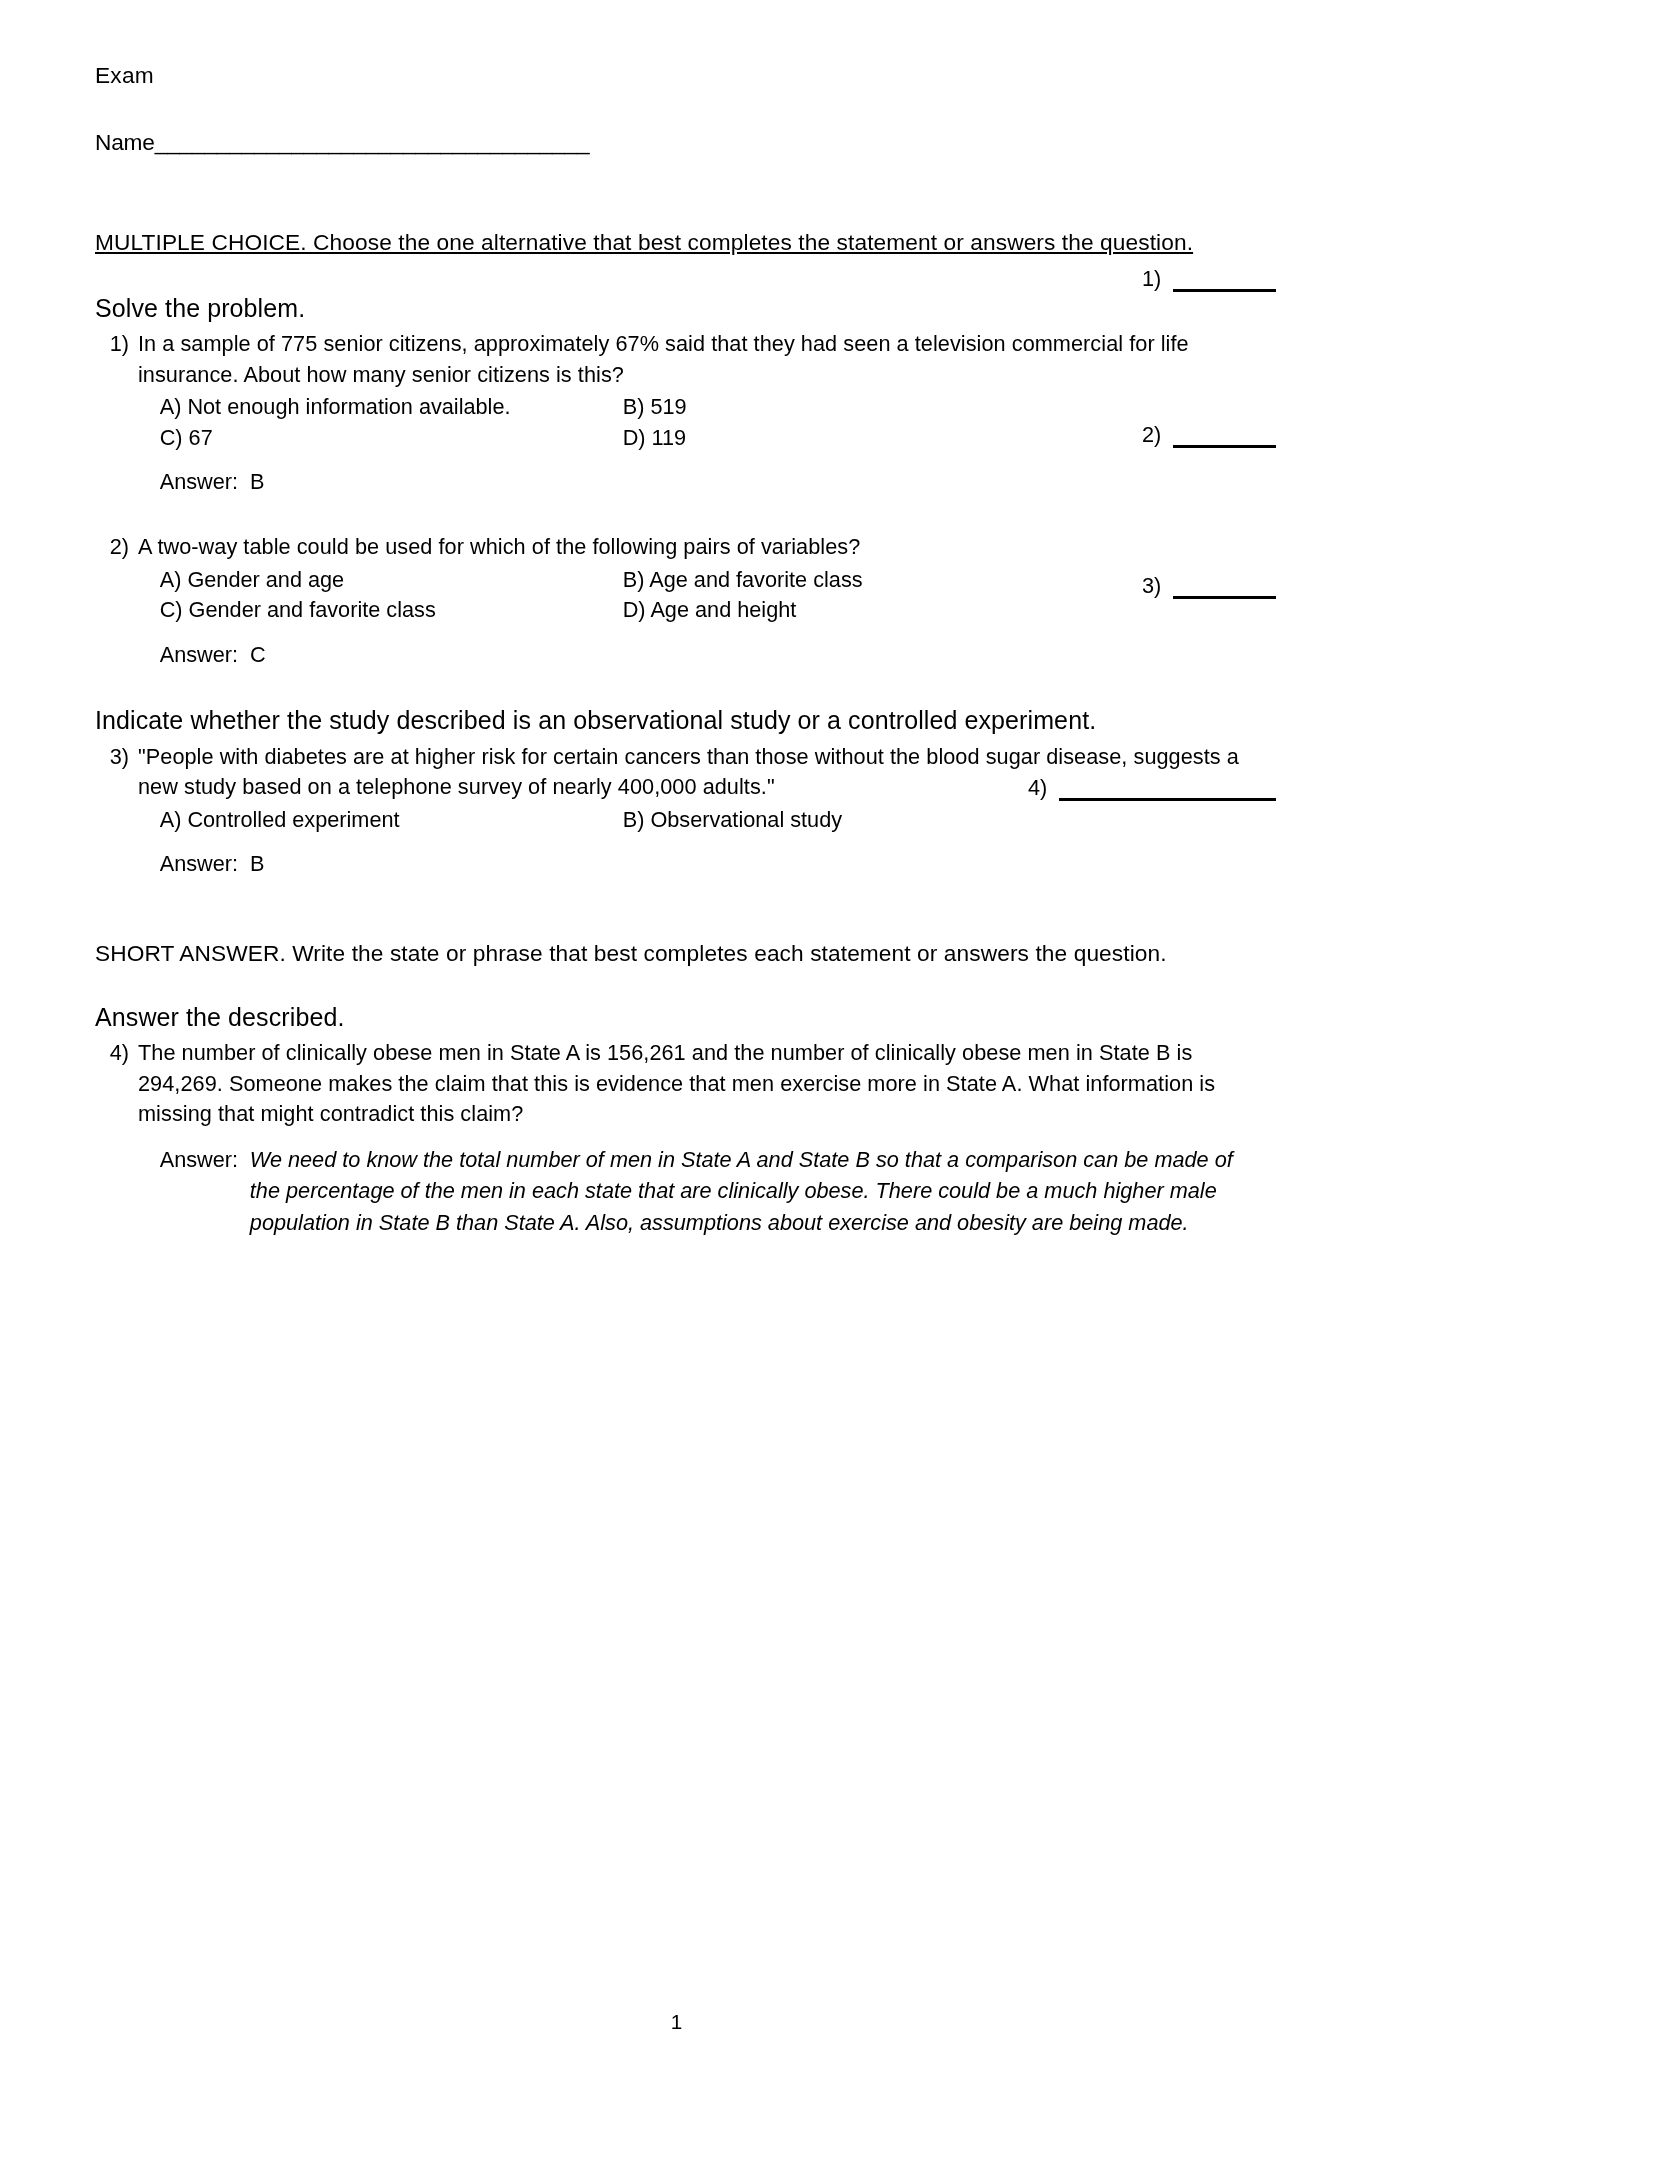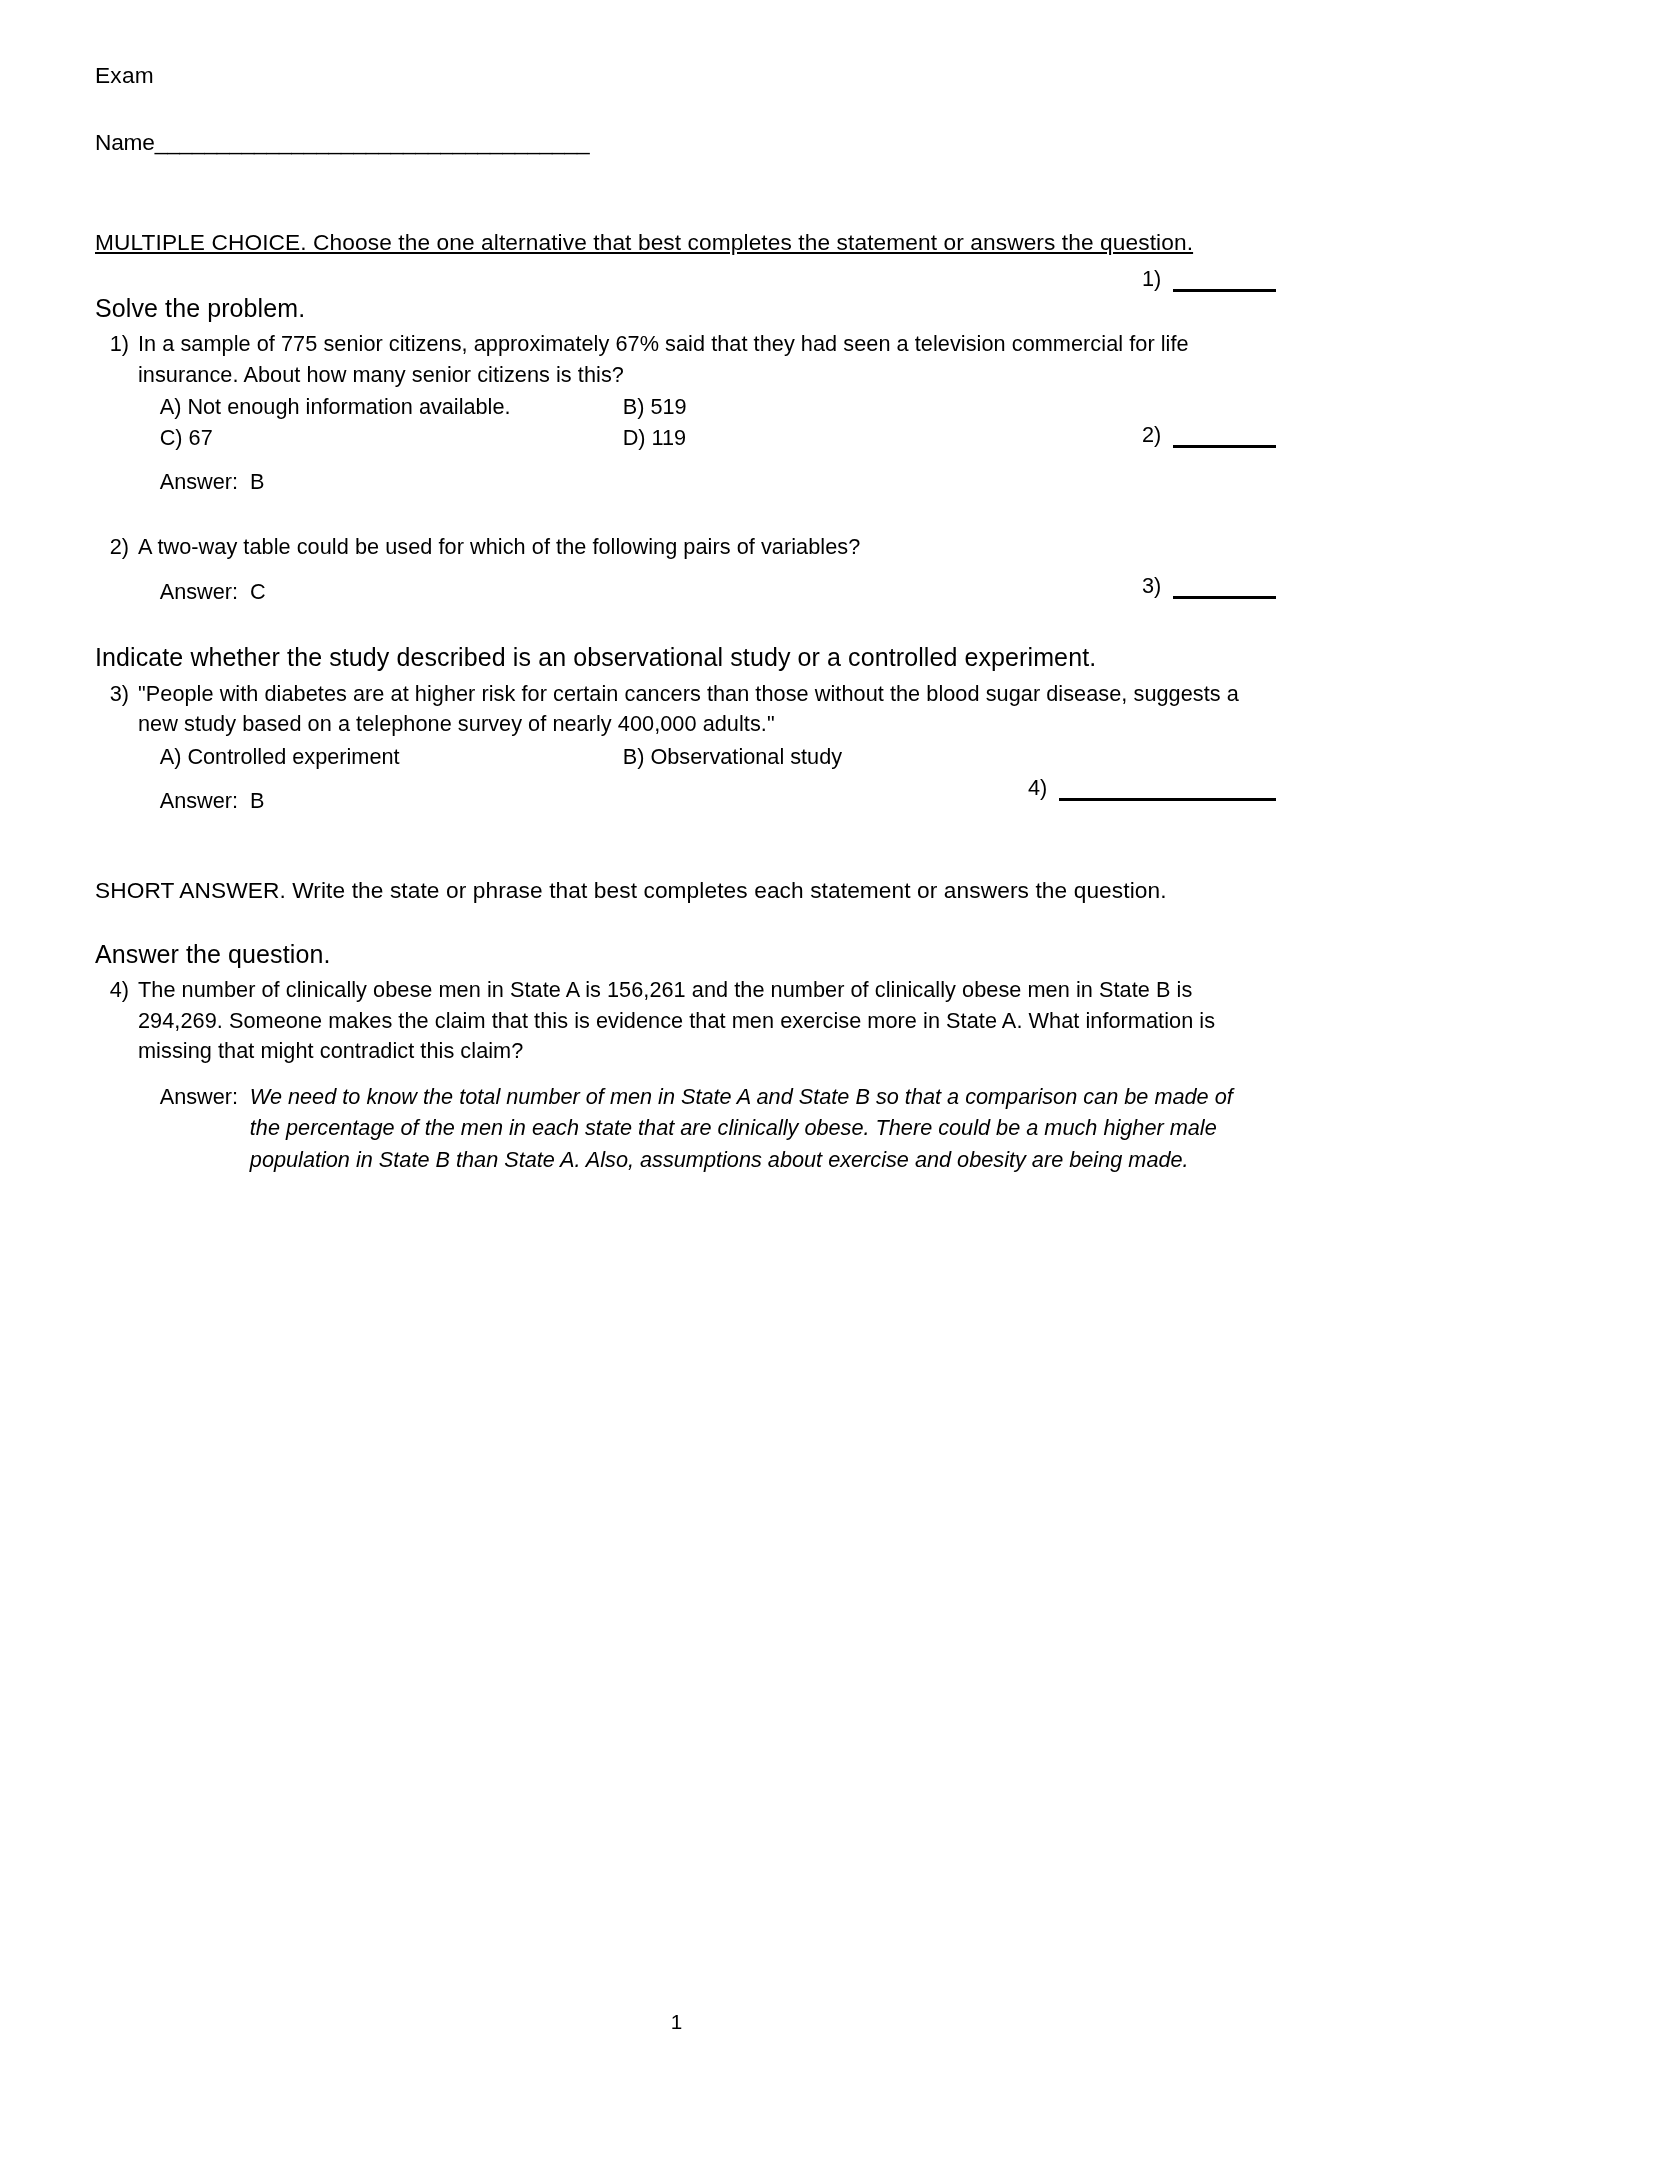--- a/index.html
+++ b/index.html
@@ -190,20 +190,30 @@
         <div class="answer-line"><span>Answer:</span>&nbsp; <span>B</span></div>
       </div>
     </div>
   </div>
 
   <div class="question spaced">
     <div class="q-row">
       <div class="q-num">2)</div>
       <div class="q-body">
         <div class="q-stem">A two-way table could be used for which of the following pairs of variables?</div>
+        <div class="choices">
+          <div class="choice-row">
+            <div class="choice col-a">A) Gender and age</div>
+            <div class="choice col-b">B) Age and favorite class</div>
+          </div>
+          <div class="choice-row">
+            <div class="choice col-a">C) Gender and favorite class</div>
+            <div class="choice col-b">D) Age and height</div>
+          </div>
+        </div>
         <div class="answer-line"><span>Answer:</span>&nbsp; <span>C</span></div>
       </div>
     </div>
   </div>
 
   <div class="group-title">Indicate whether the study described is an observational study or a controlled experiment.</div>
 
   <div class="question">
     <div class="q-row">
       <div class="q-num">3)</div>
@@ -215,21 +225,21 @@
             <div class="choice col-b">B) Observational study</div>
           </div>
         </div>
         <div class="answer-line"><span>Answer:</span>&nbsp; <span>B</span></div>
       </div>
     </div>
   </div>
 
   <div class="directions sa-directions">SHORT ANSWER.  Write the state or phrase that best completes each statement or answers the question.</div>
 
-  <div class="group-title tight">Answer the question.</div>
+  <div class="group-title tight">Answer the described.</div>
 
   <div class="question">
     <div class="q-row">
       <div class="q-num">4)</div>
       <div class="q-body">
         <div class="q-stem">The number of clinically obese men in State A is 156,261 and the number of clinically obese men in State B is 294,269. Someone makes the claim that this is evidence that men exercise more in State A. What information is missing that might contradict this claim?</div>
         <div class="sa-answer">
           <div class="sa-answer-label">Answer:</div>
           <div class="sa-answer-text">We need to know the total number of men in State A and State B so that a comparison can be made of the percentage of the men in each state that are clinically obese. There could be a much higher male population in State B than State A. Also, assumptions about exercise and obesity are being made.</div>
         </div>

